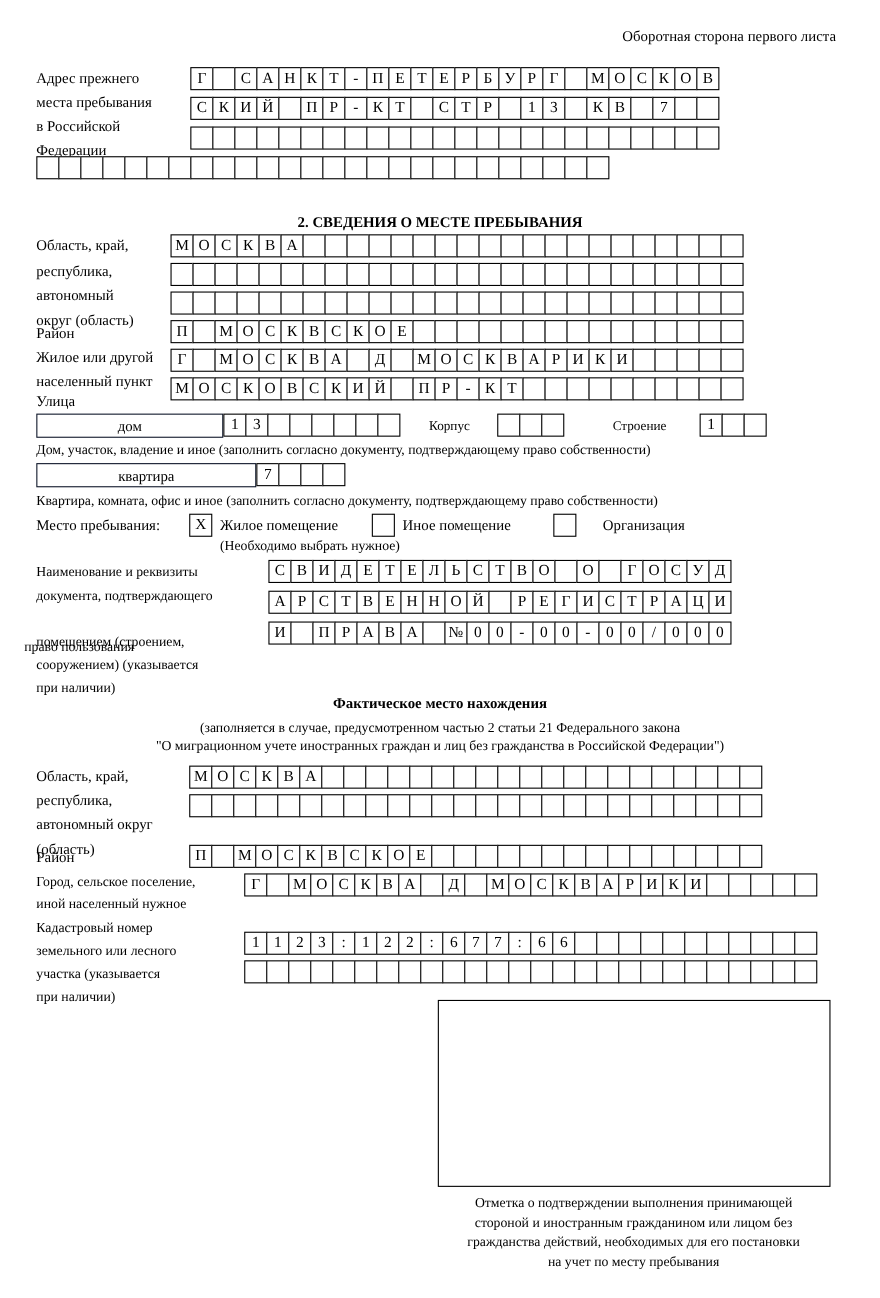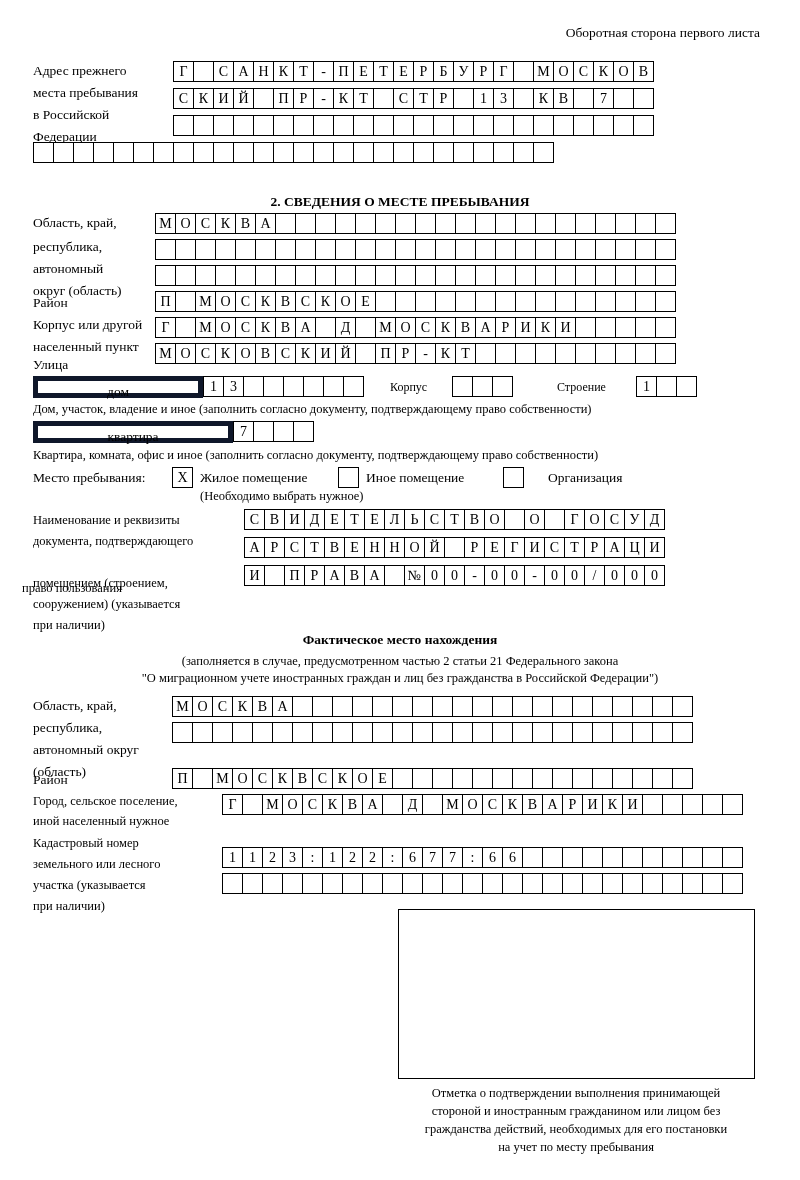--- a/index.html
+++ b/index.html
@@ -55,21 +55,21 @@
     background: #fff;
   }
   .cell.blank { }
   .inline-label {
     position: absolute;
     font-size: 12px;
     line-height: 15px;
   }
   .framed-label {
     position: absolute;
-    border: 5px solid #0f172a;
+    border: 1px solid #0f172a;
     box-sizing: border-box;
     text-align: center;
     font-size: 13.5px;
     line-height: 21px;
     background: #fff;
   }
   .checkbox {
     width: 21px;
     height: 21px;
     border: 1px solid #000;
@@ -335,21 +335,21 @@
       <div class="cell blank"></div>
       <div class="cell blank"></div>
       <div class="cell blank"></div>
       <div class="cell blank"></div>
       <div class="cell blank"></div>
       <div class="cell blank"></div>
       <div class="cell blank"></div>
       <div class="cell blank"></div>
     </div>
 
-  <div class="abs lbl" style="left:33px; top:317px; width:130px;">Корпус или другой</div>
+  <div class="abs lbl" style="left:33px; top:317px; width:130px;">Жилое или другой</div>
   <div class="abs lbl" style="left:33px; top:339px; width:130px;">населенный пункт</div>
   <div class="cellrow" id="s2-city" style="left:155px; top:317px;">
       <div class="cell">Г</div>
       <div class="cell blank"></div>
       <div class="cell">М</div>
       <div class="cell">О</div>
       <div class="cell">С</div>
       <div class="cell">К</div>
       <div class="cell">В</div>
       <div class="cell">А</div>

